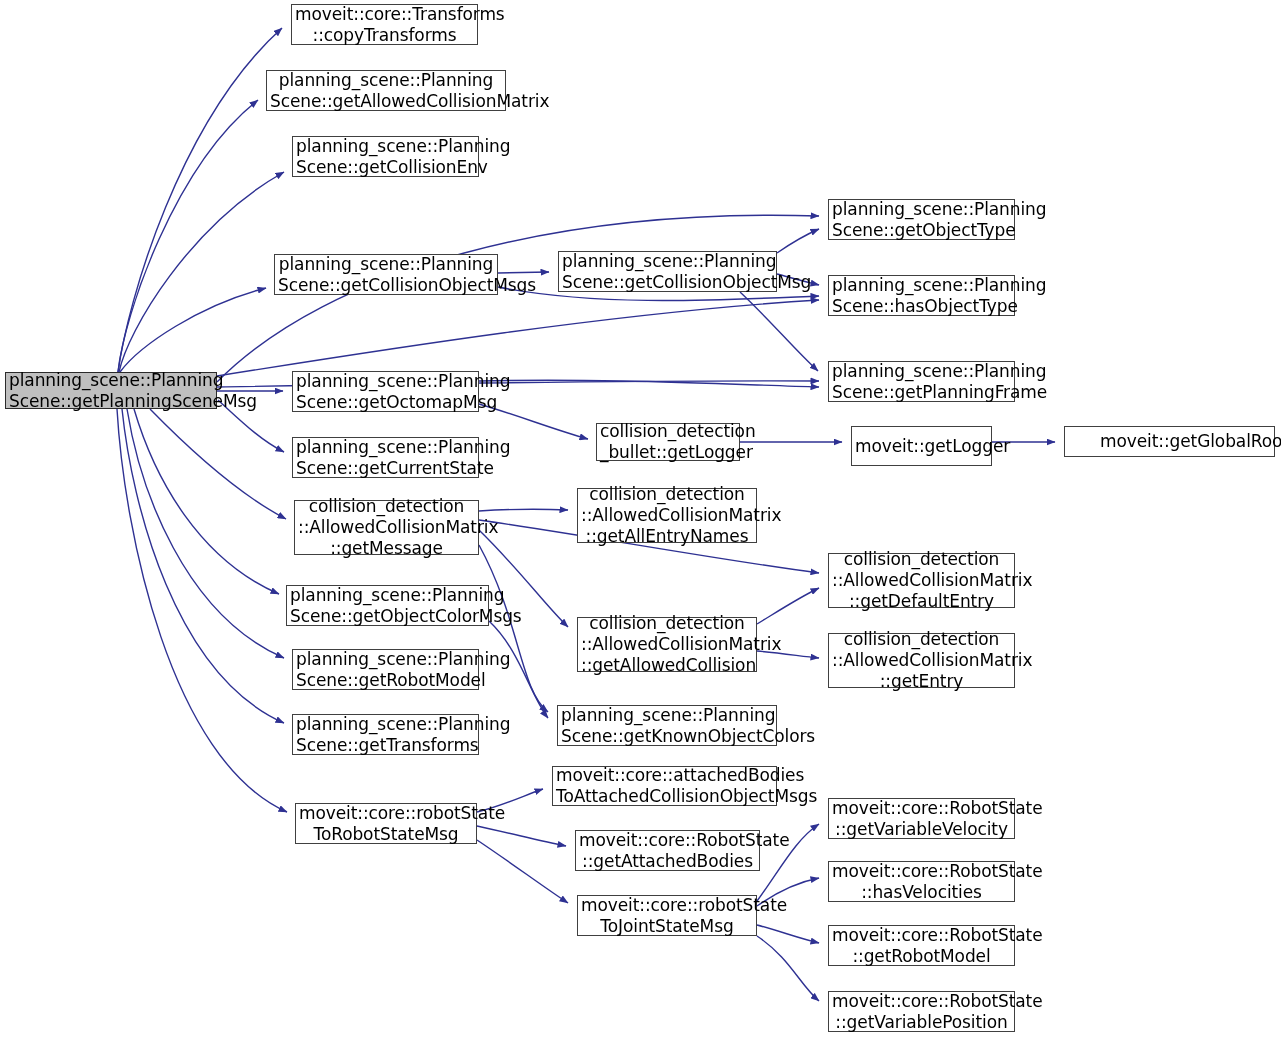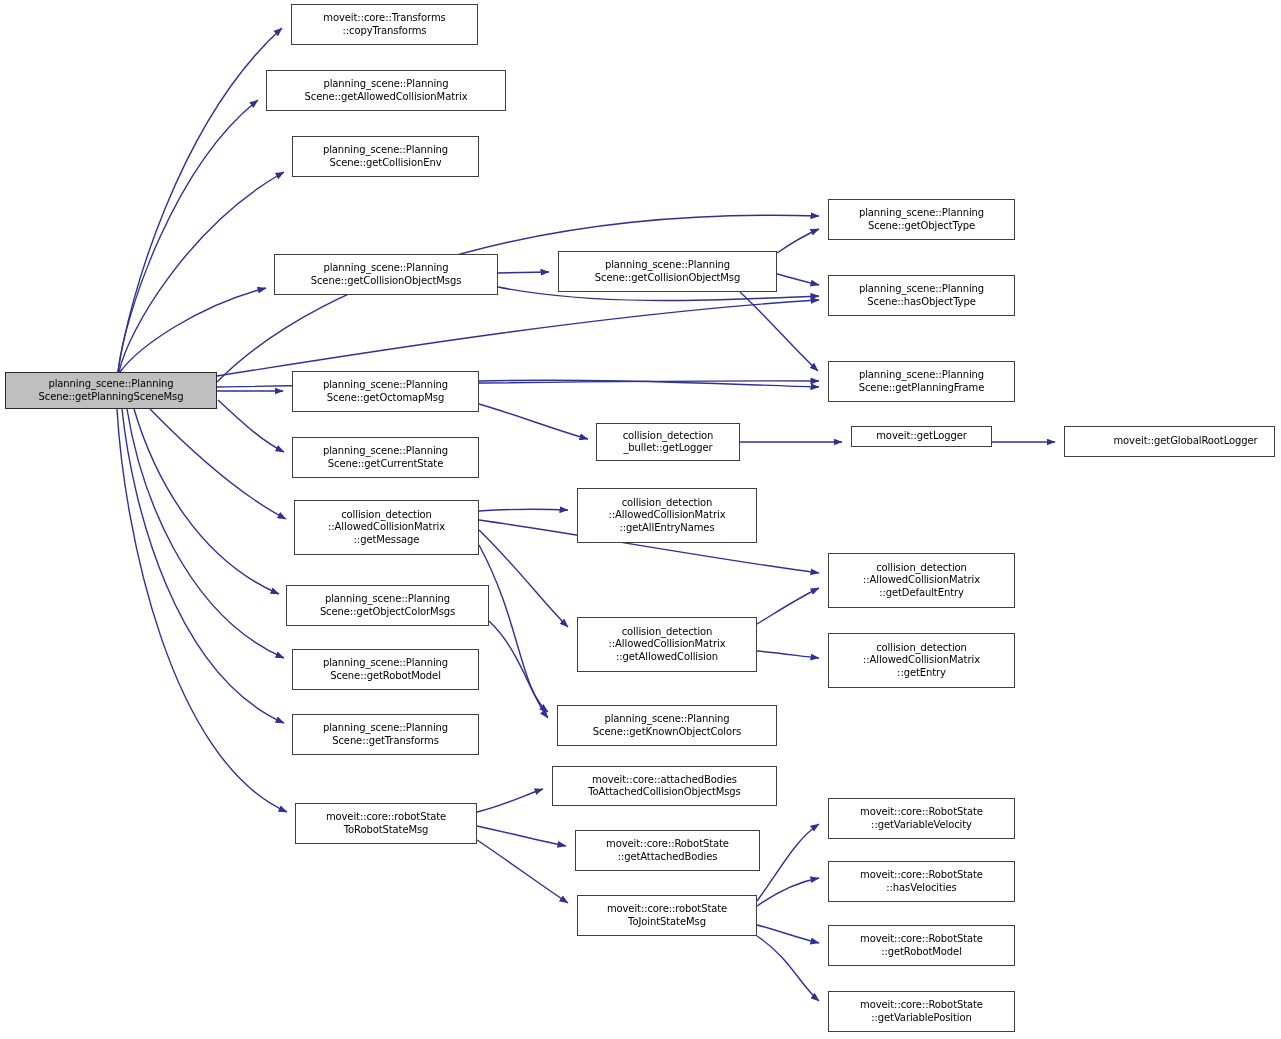--- a/index.html
+++ b/index.html
@@ -9,21 +9,21 @@
   .node{
     position:absolute;
     box-sizing:border-box;
     border:1px solid #404040;
     background:#ffffff;
     color:#000000;
     display:flex;
     align-items:center;
     justify-content:center;
     text-align:center;
-    font-size:10px;
+    font-size:17px;
     line-height:1.22;
     letter-spacing:-0.1px;
     white-space:pre-line;
     padding:1px 3px;
   }
   .node.root{
     background:#bfbfbf;
     border-color:#2b2b2b;
   }
   .node .lbl{display:block;width:100%;}
@@ -94,21 +94,21 @@
       <div class="node" style="left: 558px; top: 251px; width: 219px; height: 41px;"><span class="lbl">planning_scene::Planning
 Scene::getCollisionObjectMsg</span></div>
       <div class="node" style="left: 828px; top: 275px; width: 187px; height: 41px;"><span class="lbl">planning_scene::Planning
 Scene::hasObjectType</span></div>
       <div class="node" style="left: 828px; top: 361px; width: 187px; height: 41px;"><span class="lbl">planning_scene::Planning
 Scene::getPlanningFrame</span></div>
       <div class="node" style="left: 292px; top: 371px; width: 187px; height: 41px;"><span class="lbl">planning_scene::Planning
 Scene::getOctomapMsg</span></div>
       <div class="node" style="left: 596px; top: 423px; width: 144px; height: 38px;"><span class="lbl">collision_detection
 _bullet::getLogger</span></div>
-      <div class="node" style="left: 851px; top: 426px; width: 141px; height: 21px;"><span class="lbl">moveit::getLogger</span></div>
+      <div class="node" style="left: 851px; top: 426px; width: 141px; height: 40px;"><span class="lbl">moveit::getLogger</span></div>
       <div class="node" style="left: 1064px; top: 426px; width: 211px; height: 31px; padding-left: 35px;"><span class="lbl">moveit::getGlobalRootLogger</span></div>
       <div class="node" style="left: 292px; top: 437px; width: 187px; height: 41px;"><span class="lbl">planning_scene::Planning
 Scene::getCurrentState</span></div>
       <div class="node" style="left: 577px; top: 488px; width: 180px; height: 55px;"><span class="lbl">collision_detection
 ::AllowedCollisionMatrix
 ::getAllEntryNames</span></div>
       <div class="node" style="left: 294px; top: 500px; width: 185px; height: 55px;"><span class="lbl">collision_detection
 ::AllowedCollisionMatrix
 ::getMessage</span></div>
       <div class="node" style="left: 828px; top: 553px; width: 187px; height: 55px;"><span class="lbl">collision_detection

